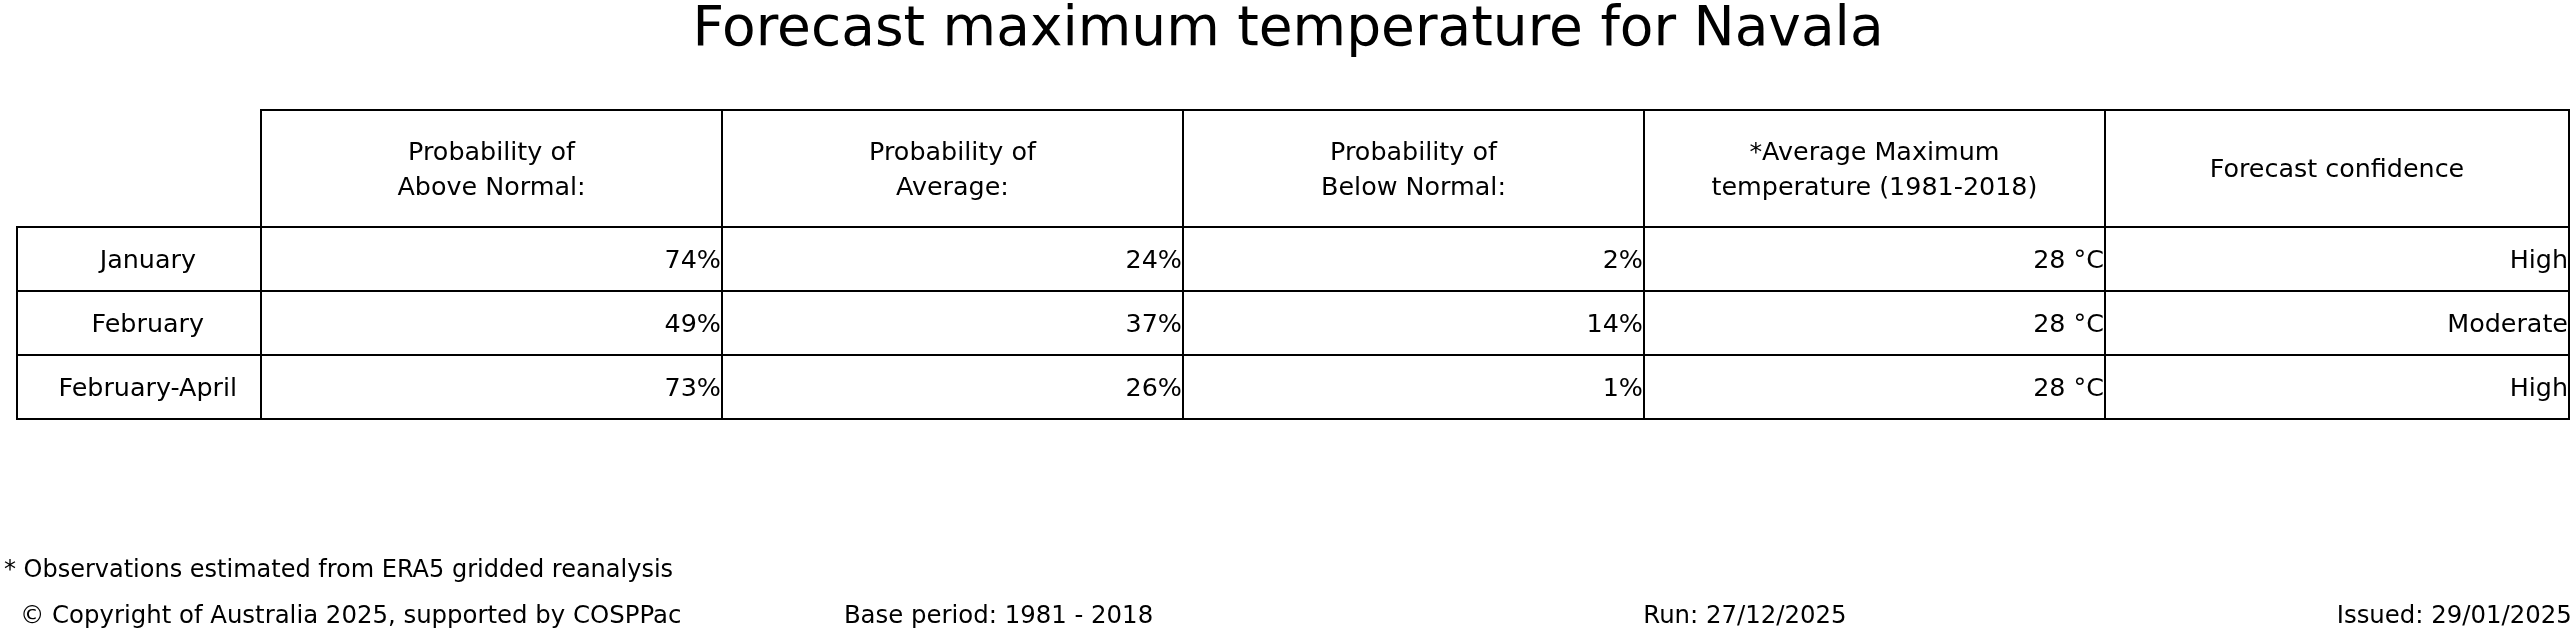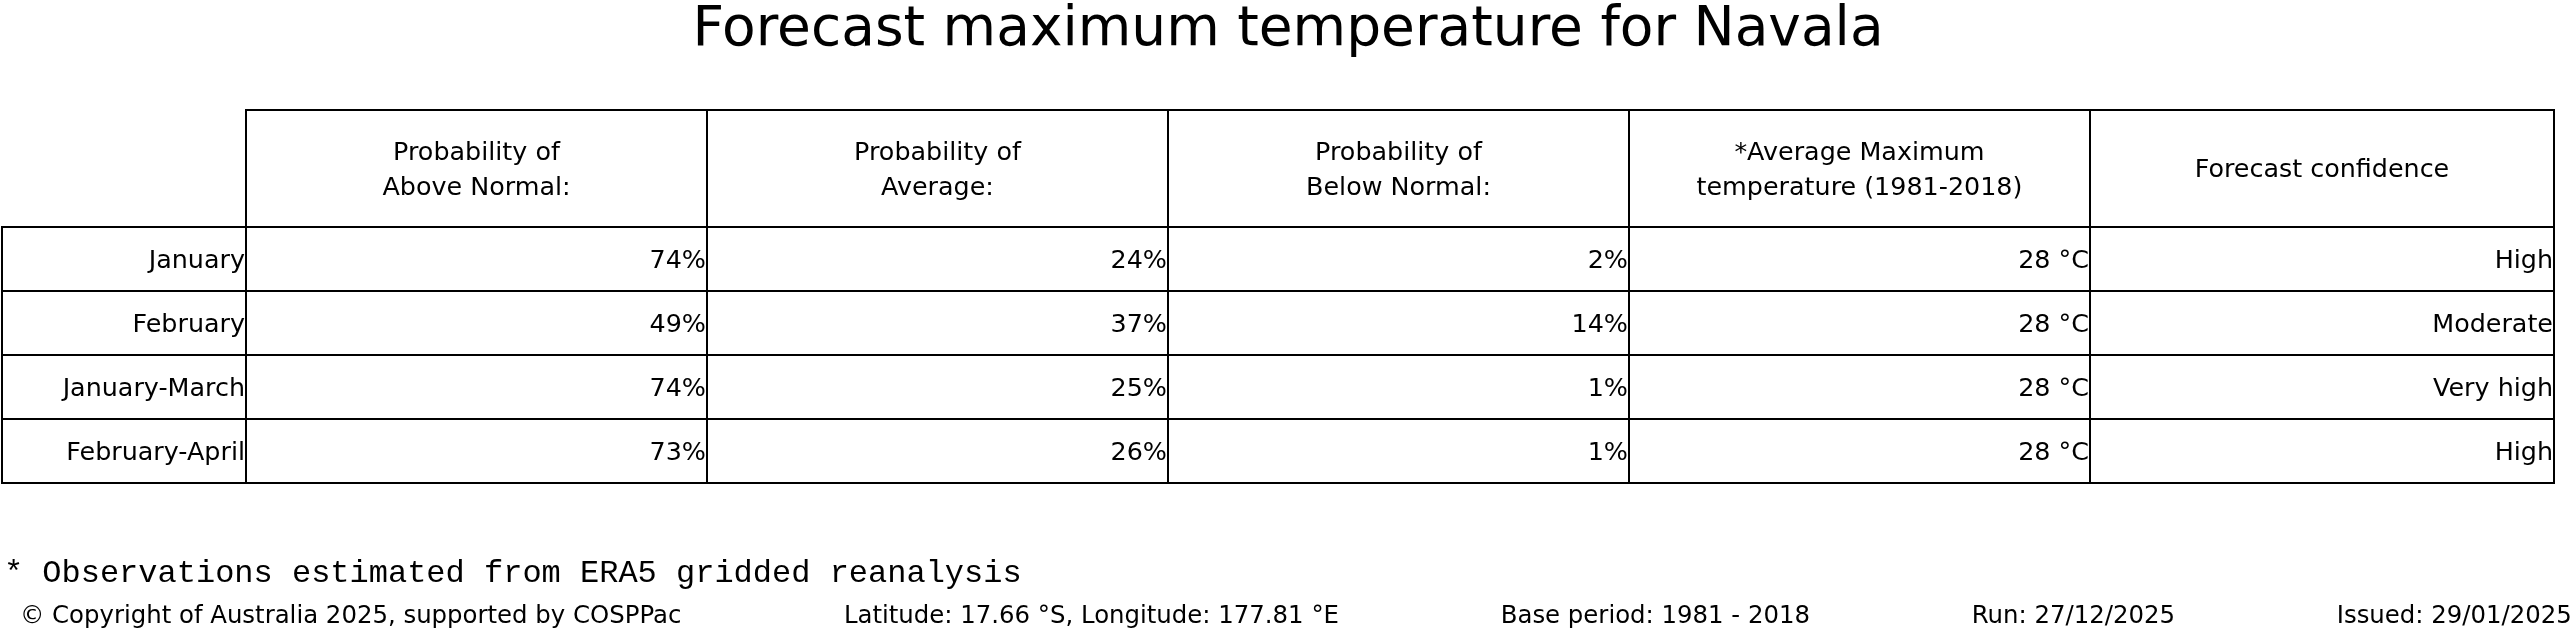--- a/index.html
+++ b/index.html
@@ -22,21 +22,21 @@
     width: 2576px;
     text-align: center;
     font-size: 55px;
     font-weight: normal;
     letter-spacing: 0px;
     white-space: nowrap;
   }
   .table-wrap {
     position: absolute;
     top: 109px;
-    left: 1px;
+    left: 16px;
     width: 2358px;
   }
   table.forecast {
     border-collapse: collapse;
     width: 2553px;
     table-layout: fixed;
   }
   table.forecast td, table.forecast th {
     border: 2px solid #000000;
     font-weight: normal;
@@ -51,36 +51,35 @@
   tr.header-row th {
     height: 115px;
     text-align: center;
     line-height: 1.35;
   }
   tr.data-row td {
     height: 62px;
     text-align: right;
   }
   tr.data-row td.rowlabel {
-    text-align: right;
+    text-align: center;
     padding-left: 17.6px;
   }
   col.c0 { width: 244px; }
   col.c1 { width: 461px; }
   col.c2 { width: 461px; }
   col.c3 { width: 461px; }
   col.c4 { width: 461px; }
   col.c5 { width: 464px; }
 
   .footnote {
     position: absolute;
     left: 3.9px;
     top: 555px;
-    font-size: 32px;
-    font-family: Liberation Mono, monospace;
+    font-size: 24px;
   }
   .footer-line {
     position: absolute;
     left: 3.9px;
     top: 600px;
     width: 2568px;
     font-size: 24.4px;
   }
   .footer-left {
     position: absolute;
@@ -149,43 +148,34 @@
       </tr>
       <tr class="data-row">
         <td class="rowlabel">February</td>
         <td>49%</td>
         <td>37%</td>
         <td>14%</td>
         <td>28 °C</td>
         <td>Moderate</td>
       </tr>
       <tr class="data-row">
-        <td class="rowlabel">January-March</td>
-        <td>74%</td>
-        <td>25%</td>
-        <td>1%</td>
-        <td>28 °C</td>
-        <td>Very high</td>
-      </tr>
-      <tr class="data-row">
         <td class="rowlabel">February-April</td>
         <td>73%</td>
         <td>26%</td>
         <td>1%</td>
         <td>28 °C</td>
         <td>High</td>
       </tr>
     </tbody>
   </table>
 </div>
 
 <div class="footnote">* Observations estimated from ERA5 gridded reanalysis</div>
 
 <div class="footer-line">
   <div class="footer-left">© Copyright of Australia 2025, supported by COSPPac</div>
   <div class="footer-right">
-    <span>Latitude: 17.66 °S, Longitude: 177.81 °E</span>
     <span>Base period: 1981 - 2018</span>
     <span>Run: 27/12/2025</span>
     <span>Issued: 29/01/2025</span>
   </div>
 </div>
 
 
 </body></html>

